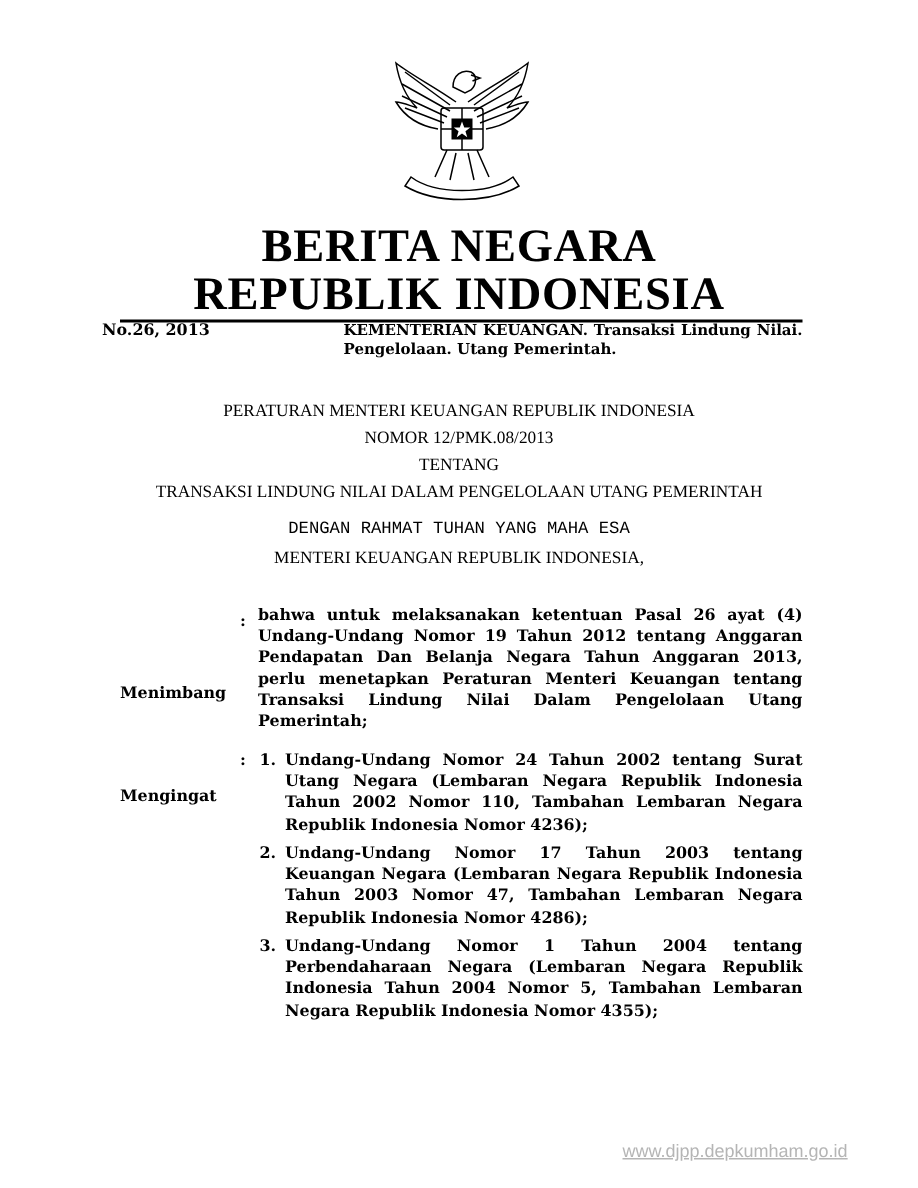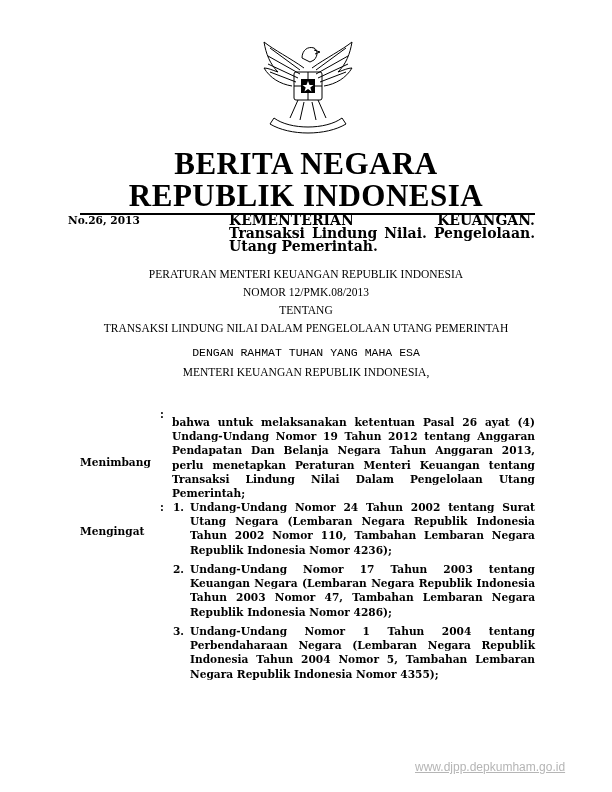--- a/index.html
+++ b/index.html
@@ -3,21 +3,21 @@
 <meta charset="utf-8">
 <style>
   html, body { margin:0; padding:0; background:#ffffff; }
   body { width:612px; height:792px; position:relative; overflow:hidden; font-family:"DejaVu Serif", "Liberation Serif", serif; color:#000; }
   .emblem { position:absolute; left:260px; top:38px; width:96px; height:100px; }
   .title { position:absolute; left:0; width:612px; text-align:center; font-family:"Liberation Serif", serif; font-weight:bold; font-size:31px; letter-spacing:0.5px; }
   .t1 { top:146px; }
   .t2 { top:178px; }
   .rule { position:absolute; left:80px; top:213px; width:455px; height:2px; background:#000; }
   .meta-left { position:absolute; left:68px; top:214px; font-size:10.6px; font-weight:bold; }
-  .meta-right { position:absolute; left:229px; top:214px; width:306px; font-size:14px; font-weight:bold; line-height:13px; text-align:justify; text-align-last:left; }
+  .meta-right { position:absolute; left:229px; top:214px; width:306px; font-size:10px; font-weight:bold; line-height:13px; text-align:justify; text-align-last:left; }
   .heading { position:absolute; left:0; width:612px; text-align:center; font-family:"Liberation Serif", serif; font-size:11.5px; }
   .h1 { top:268px; }
   .h2 { top:286px; }
   .h3 { top:304px; }
   .h4 { top:322px; }
   .h5 { top:346px;font-family:Liberation Mono, monospace; }
   .h6 { top:366px; }
   .label { position:absolute; left:80px; font-size:10.6px; font-weight:bold; }
   .colon { position:absolute; left:160px; font-size:10.6px; font-weight:bold; }
   .para { position:absolute; font-size:10.6px; font-weight:bold; line-height:14.2px; text-align:justify; }
@@ -61,21 +61,21 @@
 
 <div class="heading h1">PERATURAN MENTERI KEUANGAN REPUBLIK INDONESIA</div>
 <div class="heading h2">NOMOR 12/PMK.08/2013</div>
 <div class="heading h3">TENTANG</div>
 <div class="heading h4">TRANSAKSI LINDUNG NILAI DALAM PENGELOLAAN UTANG PEMERINTAH</div>
 <div class="heading h5">DENGAN RAHMAT TUHAN YANG MAHA ESA</div>
 <div class="heading h6">MENTERI KEUANGAN REPUBLIK INDONESIA,</div>
 
 <div class="label" style="top:408px;margin-top:48px;">Menimbang</div>
 <div class="colon" style="top:408px;">:</div>
-<div class="para" style="left:172px; top:415px; width:363px;">bahwa untuk melaksanakan ketentuan Pasal 26 ayat (4) Undang-Undang Nomor 19 Tahun 2012 tentang Anggaran Pendapatan Dan Belanja Negara Tahun Anggaran 2013, perlu menetapkan Peraturan Menteri Keuangan tentang Transaksi Lindung Nilai Dalam Pengelolaan Utang Pemerintah;</div>
+<div class="para" style="left:172px; top:403px; width:363px;">bahwa untuk melaksanakan ketentuan Pasal 26 ayat (4) Undang-Undang Nomor 19 Tahun 2012 tentang Anggaran Pendapatan Dan Belanja Negara Tahun Anggaran 2013, perlu menetapkan Peraturan Menteri Keuangan tentang Transaksi Lindung Nilai Dalam Pengelolaan Utang Pemerintah;</div>
 
 <div class="label" style="top:501px;margin-top:24px;">Mengingat</div>
 <div class="colon" style="top:501px;">:</div>
 
 <div class="num" style="top:501px;">1.</div>
 <div class="para" style="left:190px; top:500px; width:345px;">Undang-Undang Nomor 24 Tahun 2002 tentang Surat Utang Negara (Lembaran Negara Republik Indonesia Tahun 2002 Nomor 110, Tambahan Lembaran Negara Republik Indonesia Nomor 4236);</div>
 
 <div class="num" style="top:563px;">2.</div>
 <div class="para" style="left:190px; top:562px; width:345px;">Undang-Undang Nomor 17 Tahun 2003 tentang Keuangan Negara (Lembaran Negara Republik Indonesia Tahun 2003 Nomor 47, Tambahan Lembaran Negara Republik Indonesia Nomor 4286);</div>
 

